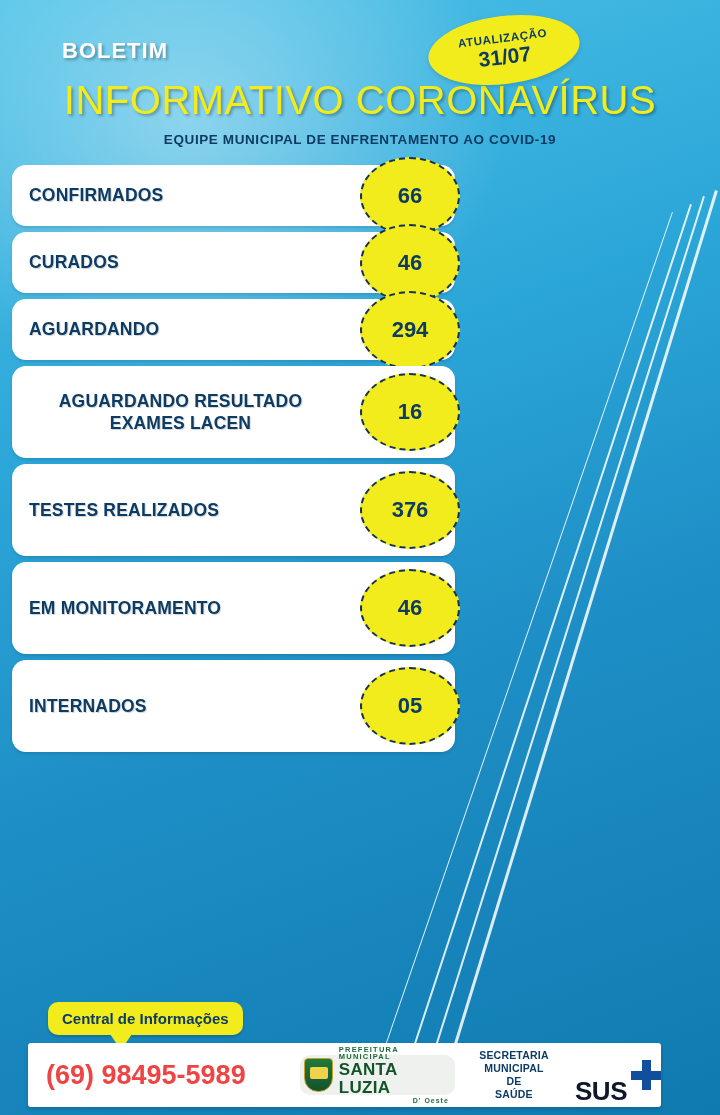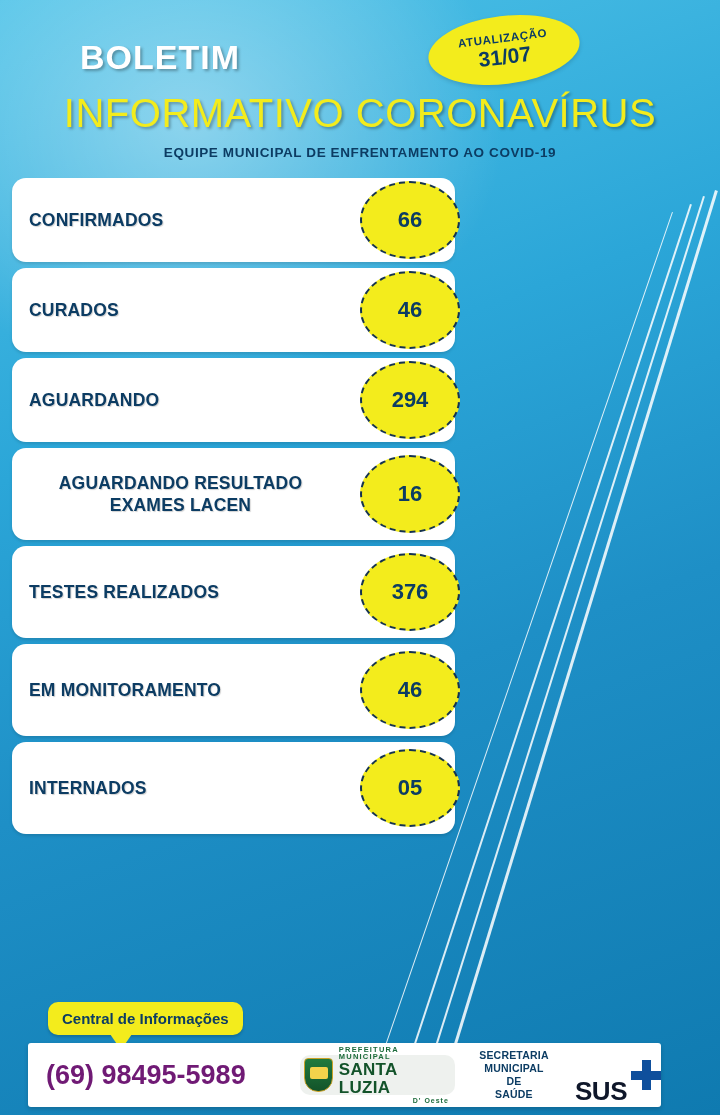--- a/index.html
+++ b/index.html
@@ -27,24 +27,24 @@
   .streak {
     position: absolute;
     background: rgba(255,255,255,0.85);
     transform-origin: top left;
   }
 
   
   .header { position: relative; padding-top: 38px; }
   .boletim {
     color: #ffffff;
-    font-size: 34px;
+    font-size: 22px;
     font-weight: bold;
     letter-spacing: 1px;
-    margin-left: 80px;
+    margin-left: 62px;
     text-shadow: 2px 2px 3px rgba(0,0,0,0.30);
   }
   .informativo {
     color: #f3ec1c;
     font-size: 40px;
     font-weight: normal;
     letter-spacing: 0.5px;
     text-align: center;
     margin-top: 14px;
     text-shadow: 2px 2px 3px rgba(0,0,0,0.30);
@@ -76,21 +76,21 @@
   .badge .b-date {
     color: #0c3c63; font-size: 21px; font-weight: bold; margin-top: 1px;
   }
 
   
   .stats { position: relative; margin-top: 18px; }
   .row {
     position: relative;
     margin: 0 0 6px 12px;
     width: 443px;
-    height: 84px;
+    height: 61px;
     background: #ffffff;
     border-radius: 14px;
     display: flex;
     align-items: center;
     box-shadow: 0 2px 3px rgba(0,0,0,0.12);
   }
   .row .label {
     color: #0c3c63;
     font-size: 17.5px;
     font-weight: bold;
@@ -121,21 +121,21 @@
     position: absolute;
     left: 28px; bottom: 8px;
     width: 633px; height: 64px;
     background: #ffffff;
     border-radius: 3px;
     display: flex;
     align-items: center;
     box-shadow: 0 2px 4px rgba(0,0,0,0.18);
   }
   .phone {
-    color: #701a75;
+    color: #ef4444;
     font-size: 27px;
     font-weight: bold;
     padding-left: 18px;
     min-width: 268px;
   }
   .callout {
     position: absolute;
     left: 48px; bottom: 80px;
     background: #f3ec1c;
     border-radius: 10px;

